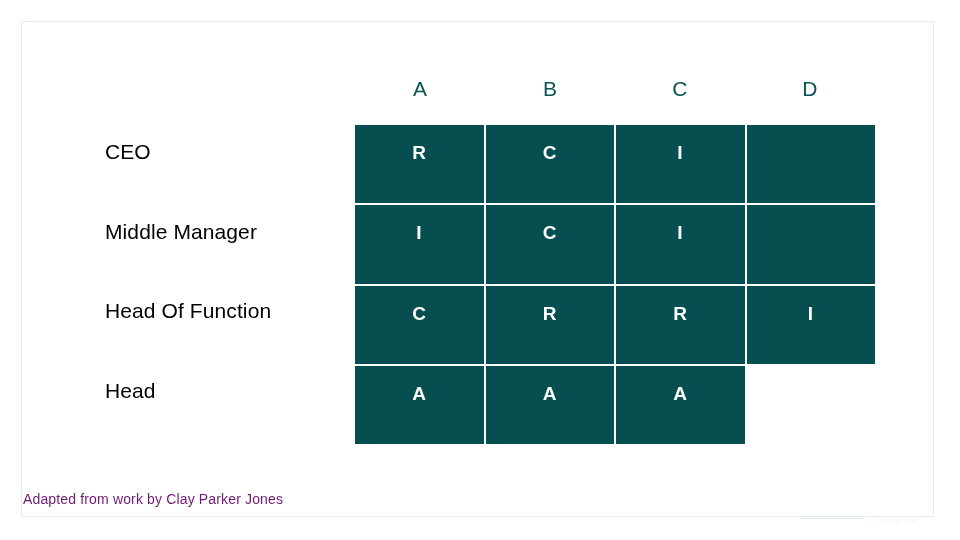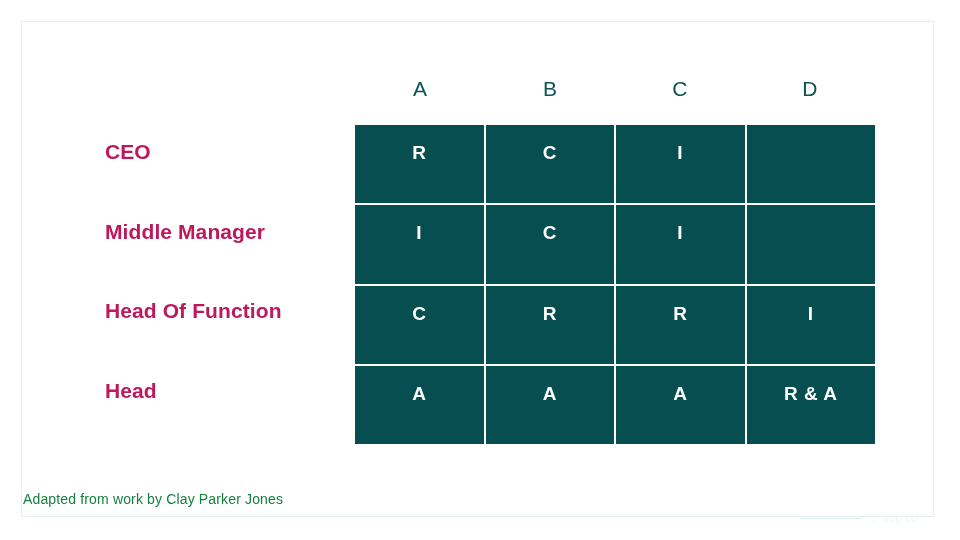--- a/index.html
+++ b/index.html
@@ -62,22 +62,22 @@
     width: 245px;
     height: 319px;
     display: flex;
     flex-direction: column;
   }
   .row-label {
     flex: 1 1 0;
     display: flex;
     align-items: center;
     font-size: 21px;
-    color: #be185d;
-    font-weight: 700;
+    color: #000000;
+    font-weight: 400;
     letter-spacing: 0.1px;
     padding-bottom: 26px;
     box-sizing: border-box;
   }
 
   
   #matrix {
     position: absolute;
     left: 355px;
     top: 125px;
@@ -104,21 +104,21 @@
   .cell.empty {
     color: transparent;
   }
 
   
   #footer-credit {
     position: absolute;
     left: 23px;
     top: 491px;
     font-size: 14px;
-    color: #15803d;
+    color: #701a75;
     letter-spacing: 0.15px;
     white-space: nowrap;
   }
 
   
   #watermark {
     position: absolute;
     left: 800px;
     top: 510px;
     width: 140px;
@@ -176,21 +176,20 @@
     <div class="cell empty"></div>
 
     <div class="cell">C</div>
     <div class="cell">R</div>
     <div class="cell">R</div>
     <div class="cell">I</div>
 
     <div class="cell">A</div>
     <div class="cell">A</div>
     <div class="cell">A</div>
-    <div class="cell">R &amp; A</div>
   </div>
 
   <div id="footer-credit">Adapted from work by Clay Parker Jones</div>
 
   <div id="watermark">
     <div id="watermark-rule"></div>
     <div id="watermark-page">2</div>
     <div id="watermark-brand">aug.co</div>
   </div>
 

